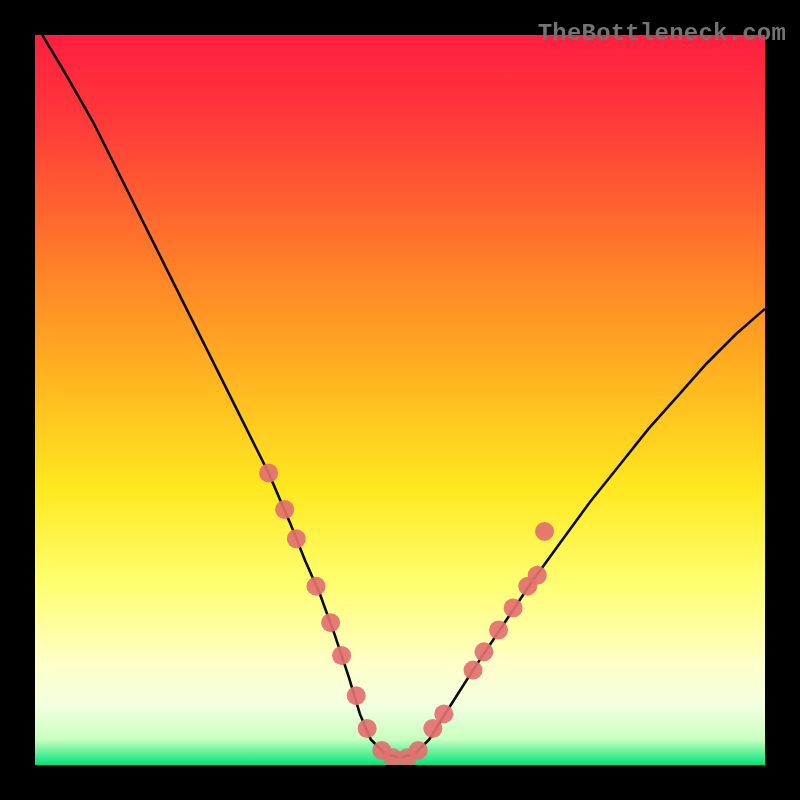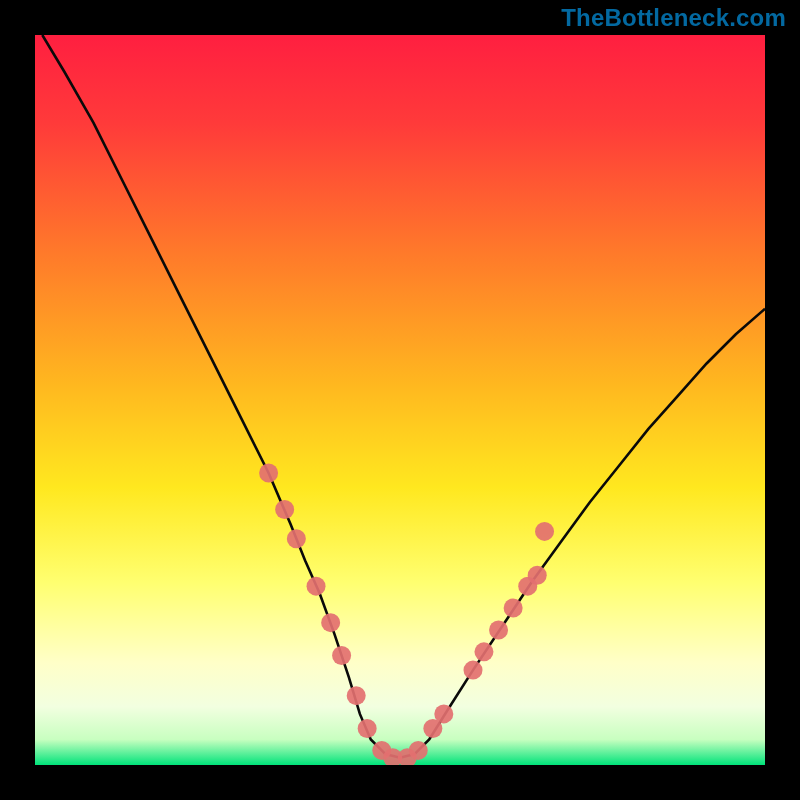--- a/index.html
+++ b/index.html
@@ -7,27 +7,28 @@
     padding: 0;
     width: 800px;
     height: 800px;
     background: #000;
     position: relative;
     overflow: hidden;
     font-family: Arial, Helvetica, sans-serif;
   }
   .watermark {
     position: absolute;
-    top: 4px;
+    top: 20px;
     right: 14px;
-    color: #0369a1;
+    color: #737373;
     font-size: 24px;
     font-weight: 600;
     letter-spacing: 0.2px;
     z-index: 10;
+    font-family: Liberation Mono, monospace;
   }
   .plot-area {
     position: absolute;
     left: 35px;
     top: 35px;
     width: 730px;
     height: 730px;
     overflow: hidden;
   }
   .plot-area svg {

